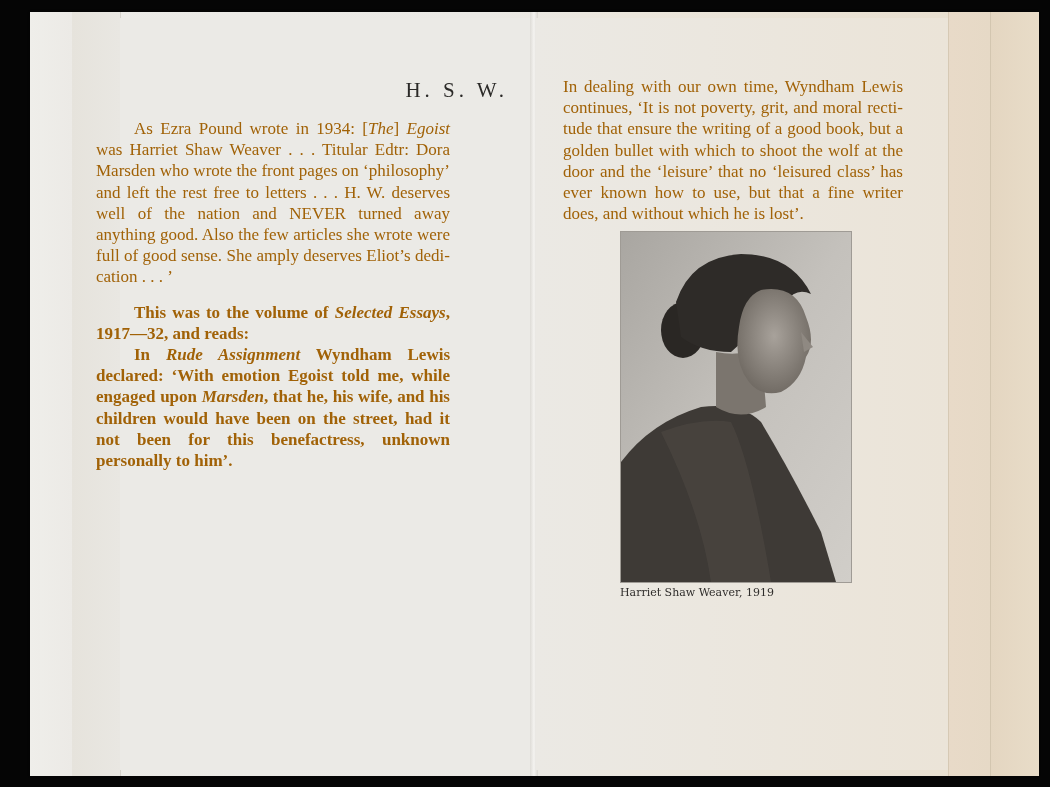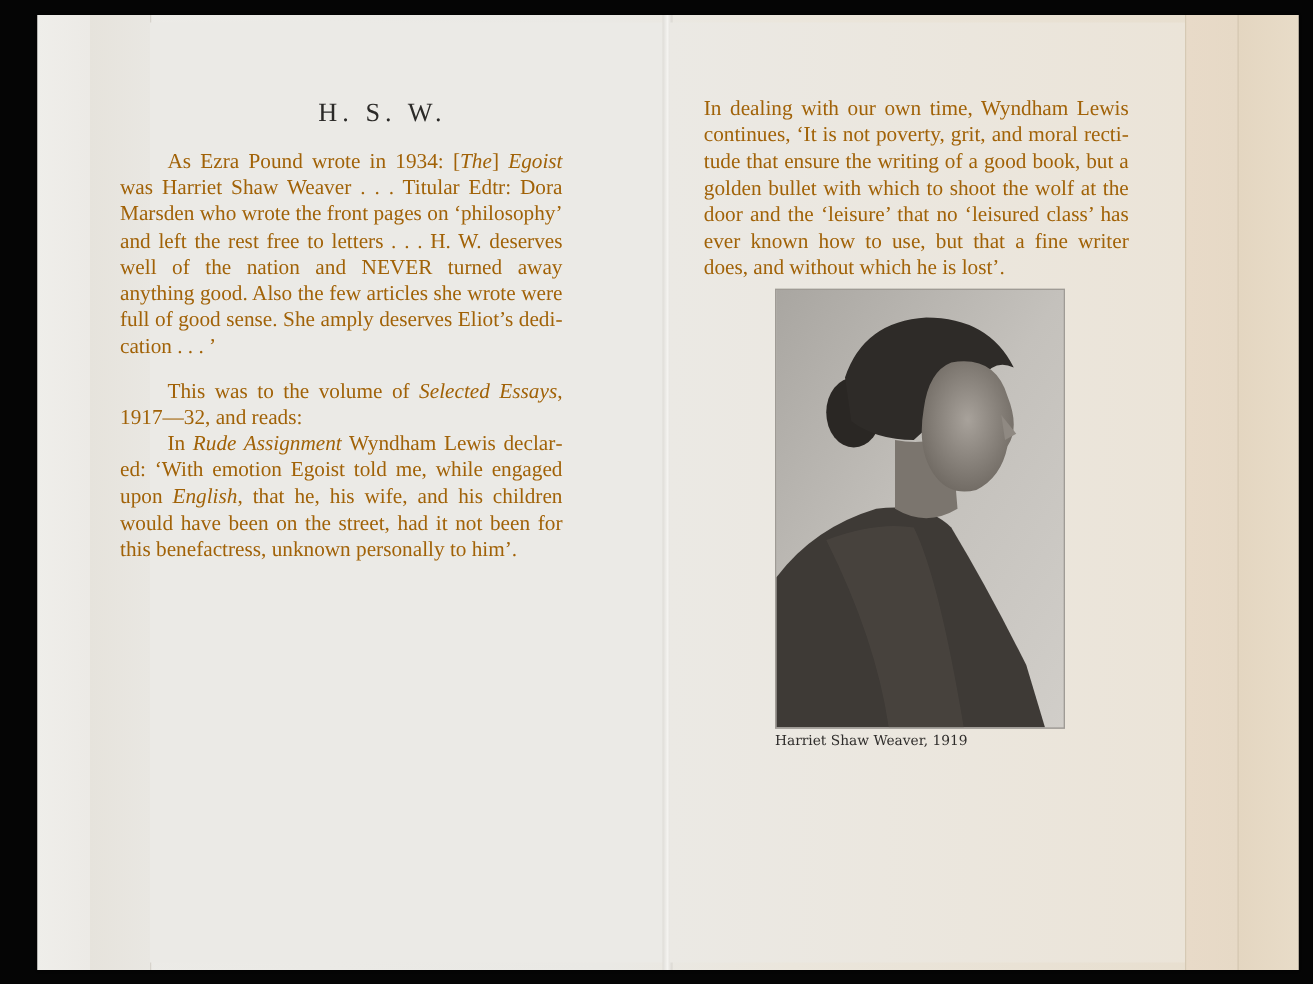--- a/index.html
+++ b/index.html
@@ -33,26 +33,26 @@
     }
 
     .text {
       color: #a16207;
       font-size: 17px;
       line-height: 21.2px;
       text-align: justify;
       -webkit-hyphens: manual; hyphens: manual;
     }
     .title {
-      position: absolute; left: 120px; width: 372px; top: 78px;
-      text-align: center; font-size: 21px; letter-spacing: 4px; color: #2b2a28;
+      position: absolute; left: 136px; width: 372px; top: 78px;
+      text-align: right; font-size: 21px; letter-spacing: 4px; color: #2b2a28;
     }
     .left-col { position: absolute; left: 96px; top: 118px; width: 354px; }
     .left-col p { margin: 0 0 14px 0; text-indent: 38px; }
-    .left-col p.tight { margin-bottom: 0; }
+    .left-col p.tight { margin-bottom: 0; font-weight: bold; }
 
     .right-col { position: absolute; left: 563px; top: 76px; width: 340px; }
     .right-col p { margin: 0; }
 
     .photo {
       position: absolute; left: 620px; top: 231px; width: 230px; height: 350px;
       background: #b9b6b1;
       overflow: hidden;
       border: 1px solid #9f9b95;
     }
@@ -72,21 +72,21 @@
   <div class="page right"></div>
   <div class="strip right-inner"></div>
   <div class="strip right-outer"></div>
 </div>
 
 <div class="title">H. S. W.</div>
 
 <div class="left-col text">
   <p><span>As Ezra Pound wrote in 1934: [</span><i>The</i><span>] </span><i>Egoist</i><span> was Harriet Shaw Weaver . . . Titular Edtr: Dora Marsden who wrote the front pages on ‘philo­sophy’ and left the rest free to letters . . . H. W. de­serves well of the nation and NEVER turned away anything good. Also the few articles she wrote were full of good sense. She amply deserves Eliot’s dedi­cation . . . ’</span></p>
   <p class="tight"><span>This was to the volume of </span><i>Selected Essays</i><span>, 1917—32, and reads:</span></p>
-  <p class="tight"><span>In </span><i>Rude Assignment</i><span> Wyndham Lewis declar­ed: ‘With emotion Egoist told me, while engaged upon </span><i>English</i><span>, that he, his wife, and his children would have been on the street, had it not been for this benefactress, unknown personally to him’.</span></p>
+  <p class="tight"><span>In </span><i>Rude Assignment</i><span> Wyndham Lewis declar­ed: ‘With emotion Egoist told me, while engaged upon </span><i>Marsden</i><span>, that he, his wife, and his children would have been on the street, had it not been for this benefactress, unknown personally to him’.</span></p>
 </div>
 
 <div class="right-col text">
   <p>In dealing with our own time, Wyndham Lewis continues, ‘It is not poverty, grit, and moral recti­tude that ensure the writing of a good book, but a golden bullet with which to shoot the wolf at the door and the ‘leisure’ that no ‘leisured class’ has ever known how to use, but that a fine writer does, and without which he is lost’.</p>
 </div>
 
 <div class="photo">
   <svg width="230" height="350" viewBox="0 0 230 350">
     <defs>
       <linearGradient id="bg" x1="0" y1="0" x2="1" y2="1">

